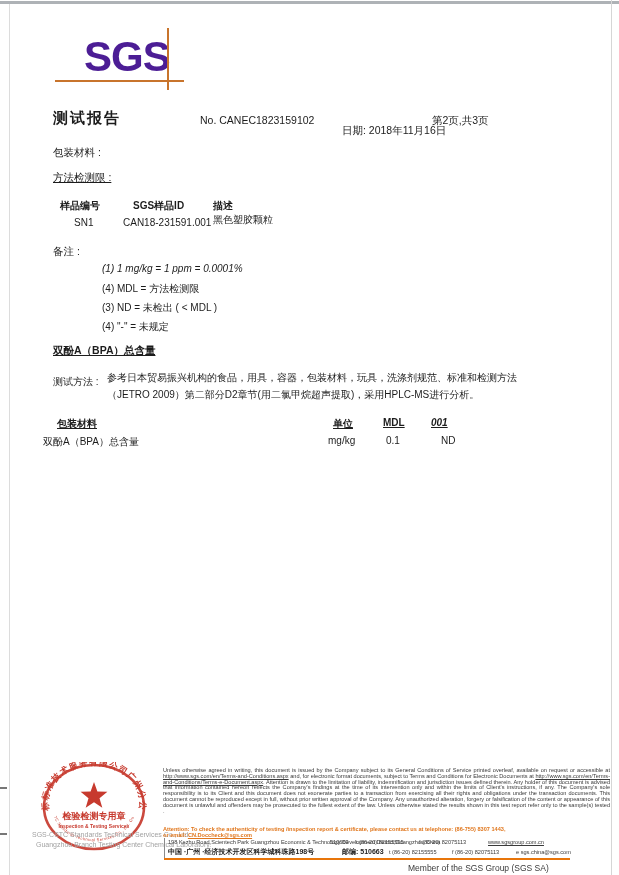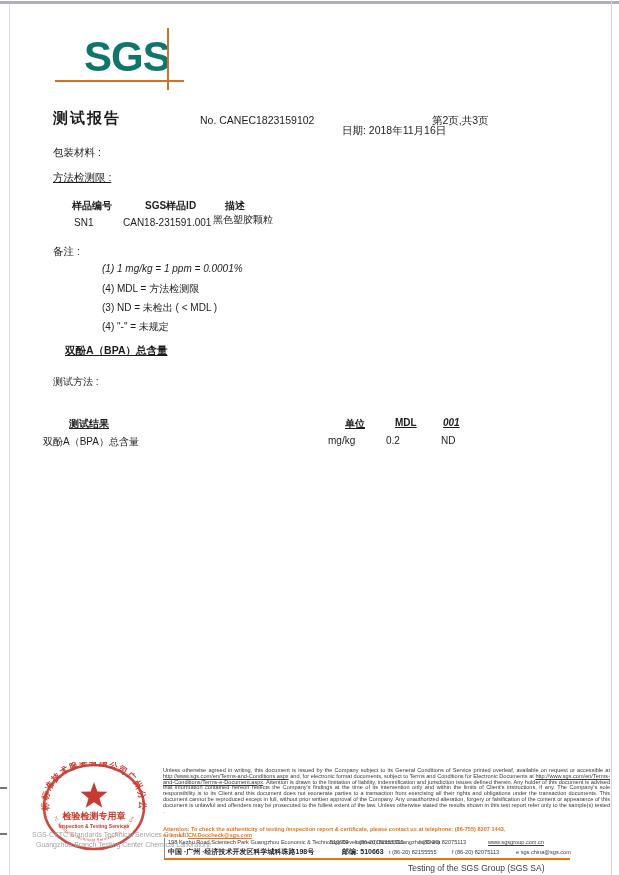--- a/index.html
+++ b/index.html
@@ -5,30 +5,30 @@
   html,body{margin:0;padding:0;background:#e9e9e9;}
   .page{position:relative;width:619px;height:875px;background:#ffffff;overflow:hidden;
         font-family:"Liberation Sans","DejaVu Sans",sans-serif;color:#1c1c1c;}
   .abs{position:absolute;white-space:nowrap;}
   
   .edge-top{left:0;top:1px;width:619px;height:3px;background:#aeb2b6;}
   .edge-left{left:9px;top:4px;width:1px;height:871px;background:#dcdcdc;}
   .edge-right{left:611px;top:0;width:1px;height:875px;background:#d6d6d6;}
   .bind-mark{width:7px;height:2px;background:#777;}
   
-  .logo-text{font-size:42px;font-weight:bold;color:#0f766e;letter-spacing:-1px;}
+  .logo-text{font-size:42px;font-weight:bold;color:#4c1d95;letter-spacing:-1px;}
   .logo-vline{width:2px;height:62px;background:#c8742c;}
   .logo-hline{width:129px;height:2px;background:#c8742c;}
   
   .doc-title{font-size:15px;font-weight:bold;letter-spacing:2px;}
   .hdr{font-size:10.5px;}
   
   .label{font-size:10.5px;}
   .u{text-decoration:underline;}
-  .b{font-weight:bold;margin-left:12px;}
+  .b{font-weight:bold;}
   .i{font-style:italic;}
   .cell{font-size:10px;}
   .method-text{font-size:10px;line-height:17px;white-space:normal;width:424px;}
   
   .company{font-size:7px;color:#a2a2a2;}
   .legal{font-size:5.6px;line-height:5.8px;color:#3a3a3a;white-space:normal;width:447px;text-align:justify;}
   .legal .lk{text-decoration:underline;}
   .attn{font-size:5.6px;line-height:6.2px;font-weight:bold;color:#e0761c;white-space:normal;width:447px;}
   .addr-item{position:absolute;font-size:5.6px;color:#3a3a3a;top:0;white-space:nowrap;}
   .addr-cn{font-size:7px;font-weight:bold;color:#222;}
@@ -68,28 +68,29 @@
   <div class="abs cell" style="left:213px;top:213px;">黑色塑胶颗粒</div>
 
   <div class="abs label" style="left:53px;top:245px;">备注 :</div>
   <div class="abs cell" style="left:102px;top:263px;font-style:italic;">(1) 1 mg/kg = 1 ppm = 0.0001%</div>
   <div class="abs cell" style="left:102px;top:282px;">(4) MDL = 方法检测限</div>
   <div class="abs cell" style="left:102px;top:301px;">(3) ND = 未检出 ( &lt; MDL )</div>
   <div class="abs cell" style="left:102px;top:320px;">(4) "-" = 未规定</div>
 
   <div class="abs label b u" style="left:53px;top:344px;">双酚A（BPA）总含量</div>
   <div class="abs cell" style="left:53px;top:375px;">测试方法 :</div>
+  <div class="abs method-text" style="left:107px;top:369px;">参考日本贸易振兴机构的食品，用具，容器，包装材料，玩具，洗涤剂规范、标准和检测方法（JETRO 2009）第二部分D2章节(用二氯甲烷超声提取)，采用HPLC-MS进行分析。</div>
 
-  <div class="abs cell b u" style="left:57px;top:417px;">测试结果</div>
+  <div class="abs cell b u" style="left:57px;top:417px;">包装材料</div>
   <div class="abs cell b u" style="left:333px;top:417px;">单位</div>
   <div class="abs cell b u" style="left:383px;top:417px;">MDL</div>
   <div class="abs cell b u i" style="left:431px;top:417px;">001</div>
   <div class="abs cell" style="left:43px;top:435px;">双酚A（BPA）总含量</div>
   <div class="abs cell" style="left:328px;top:435px;">mg/kg</div>
-  <div class="abs cell" style="left:386px;top:435px;">0.2</div>
+  <div class="abs cell" style="left:386px;top:435px;">0.1</div>
   <div class="abs cell" style="left:441px;top:435px;">ND</div>
 
   <svg class="stamp-svg" width="106" height="92" viewBox="0 0 106 92">
     <ellipse cx="53" cy="45" rx="50" ry="42" fill="none" stroke="#c73a2e" stroke-width="2.6" opacity="0.92"></ellipse>
     <path id="arcTop" d="M 9,52 A 46,38 0 1 1 97,52" fill="none"></path>
     <text font-size="8.6" fill="#c73a2e" letter-spacing="1.2" font-weight="bold">
       <textPath href="#arcTop" startOffset="50%" text-anchor="middle">通标标准技术服务有限公司广州分公司</textPath>
     </text>
     <path id="arcBottom" d="M 13,55 A 42,35 0 0 0 93,55" fill="none"></path>
     <text font-size="4" fill="#c73a2e" letter-spacing="0.4">
@@ -120,15 +121,15 @@
   </div>
   <div class="abs" style="left:0;top:847px;width:619px;height:11px;">
     <span class="addr-item addr-cn" style="left:168px;">中国 ·广州 ·经济技术开发区科学城科珠路198号</span>
     <span class="addr-item addr-cn" style="left:342px;">邮编: 510663</span>
     <span class="addr-item" style="left:389px;top:2px;">t (86-20) 82155555</span>
     <span class="addr-item" style="left:452px;top:2px;">f (86-20) 82075113</span>
     <span class="addr-item" style="left:516px;top:2px;">e  sgs.china@sgs.com</span>
   </div>
 
   <div class="abs bottom-rule" style="left:164px;top:858px;"></div>
-  <div class="abs member" style="left:408px;top:863px;">Testing of the SGS Group (SGS SA)</div>
+  <div class="abs member" style="left:408px;top:863px;">Member of the SGS Group (SGS SA)</div>
 
 </div>
 
 </body></html>

